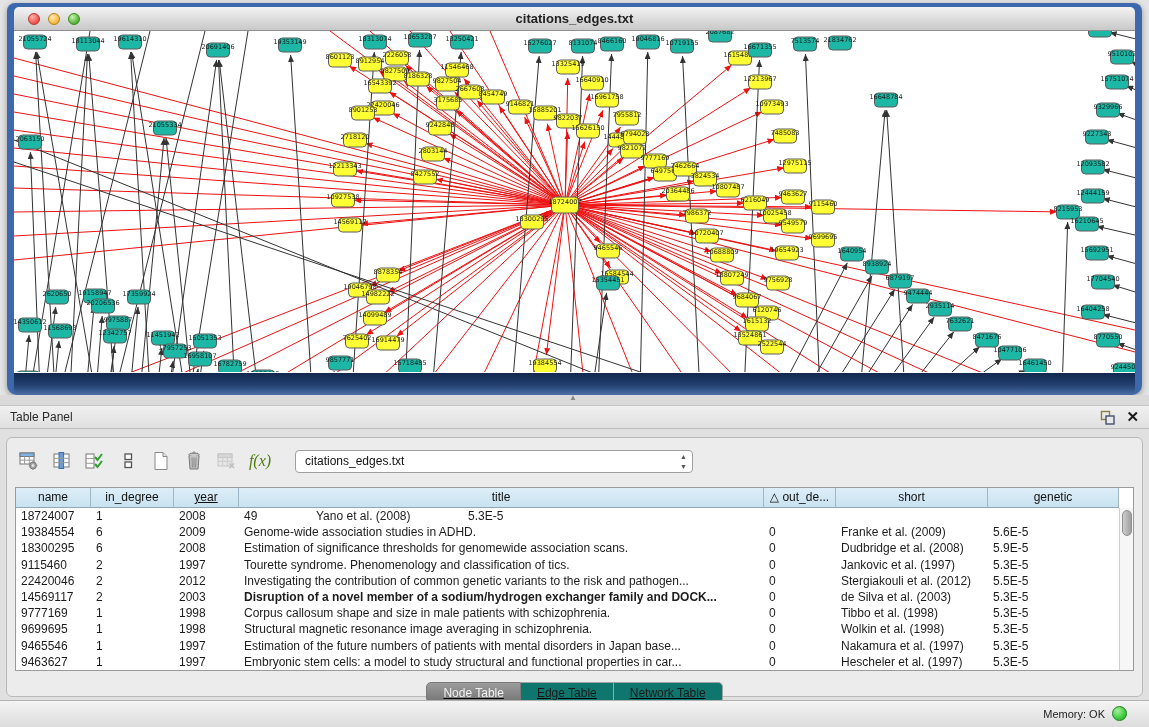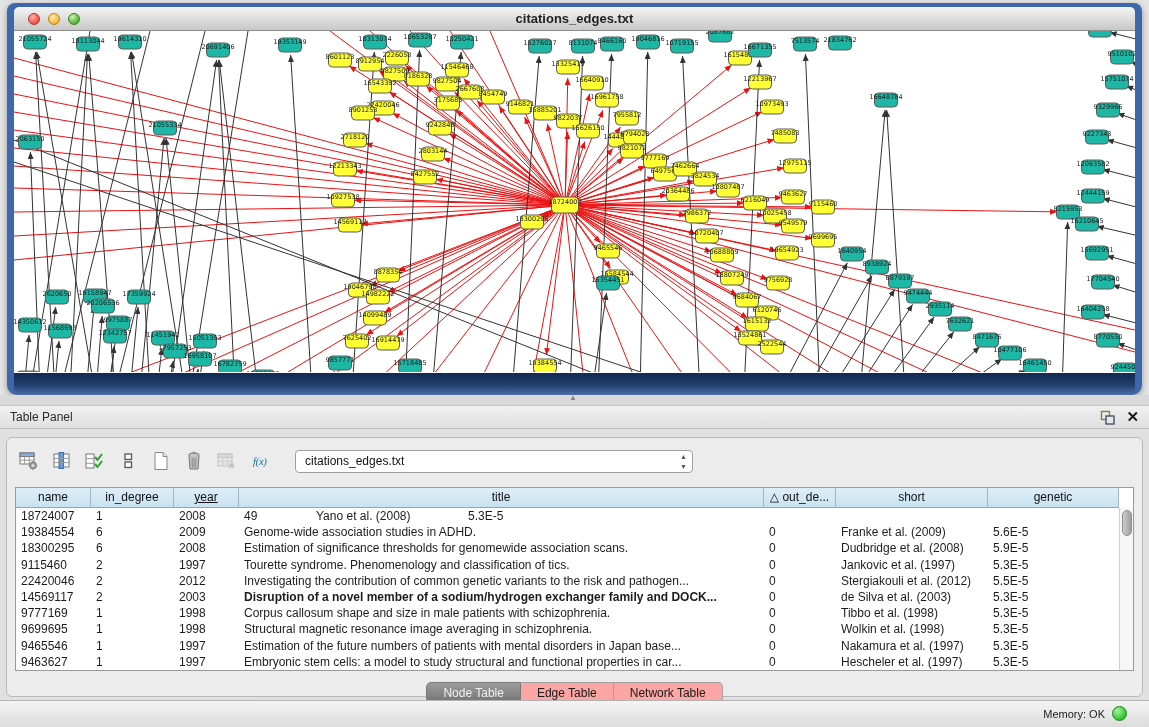--- a/index.html
+++ b/index.html
@@ -40,43 +40,43 @@
   .tp-float { position:absolute; right:34px; top:4px; width:15px; height:15px; cursor:pointer; }
   .tp-close { position:absolute; right:10px; top:2px; font-size:15px; font-weight:bold; color:#1a1a1a; cursor:pointer; }
 
   .tp-body { position:absolute; left:0; top:429px; width:1149px; height:271px; background:#e0e0e0; }
   .tp-inner { position:absolute; left:6px; right:6px; top:8px; bottom:3px;
     background:#ececec; border:1px solid #b9b9b9; border-radius:6px; }
 
   .toolbar { position:absolute; left:10px; top:8px; height:30px; display:flex; align-items:center; gap:9px; }
   .icon-btn { width:24px; height:24px; display:flex; align-items:center; justify-content:center; cursor:pointer; }
   .icon-btn.disabled { opacity:.55; }
-  .fx-label { font-family:"Liberation Serif", serif; font-style:italic; font-size:10px; color:#0369a1; }
+  .fx-label { font-family:"Liberation Serif", serif; font-style:italic; font-size:16px; color:#4d7c0f; }
   .combo { position:relative; margin-left:14px; width:398px; height:23px; background:#fff;
     border:1px solid #9f9f9f; border-radius:4px; font-size:12px; color:#111;
     line-height:21px; padding-left:9px; cursor:pointer; }
   .combo-arrows { position:absolute; right:5px; top:1px; font-size:7px; color:#555; line-height:10px; text-align:center; }
 
   .dtable { position:absolute; left:8px; right:8px; top:49px; height:184px;
     background:#fff; border:1px solid #9a9a9a; }
   .thead { display:flex; height:20px; }
   .th { background:linear-gradient(180deg,#ddeef8,#c9e2f0); border-right:1px solid #9fb8c8;
     border-bottom:1px solid #8fa8b8; font-size:12px; color:#111; text-align:center;
     line-height:19px; overflow:hidden; white-space:nowrap; flex:0 0 auto; cursor:pointer; }
   .tbody { position:absolute; left:0; top:20px; right:14px; bottom:0; overflow:hidden; }
   .tr { display:flex; height:16.2px; line-height:16.2px; font-size:12px; color:#1c1c1c; cursor:default; }
   .td { flex:0 0 auto; overflow:hidden; white-space:nowrap; padding-left:5px; }
   .vscroll { position:absolute; right:0; top:20px; bottom:0; width:14px;
     background:#f6f6f6; border-left:1px solid #cfcfcf; }
   .vthumb { position:absolute; left:1.5px; top:2px; width:10px; height:26px; border-radius:6px;
     background:linear-gradient(90deg,#cdcdcd,#9f9f9f); border:1px solid #909090; }
 
-  .tabs { position:absolute; left:0; right:0; top:244px; display:flex; justify-content:center; }
+  .tabs { position:absolute; left:0; right:0; top:244px; display:flex; justify-content:center;text-decoration:underline; }
   .tab { height:21px; line-height:20px; font-size:12px; padding:0 16px;
-    background:#fca5a5; color:#1a1a1a; border:1px solid #a2a2a2; border-left:none; cursor:pointer; }
+    background:#0f766e; color:#1a1a1a; border:1px solid #a2a2a2; border-left:none; cursor:pointer; }
   .tab:first-child { border-left:1px solid #a2a2a2; border-radius:5px 0 0 5px; }
   .tab:last-child { border-radius:0 5px 5px 0; }
   .tab.selected { background:linear-gradient(180deg,#9c9c9c,#757575); color:#f2f2f2;
     border-color:#7a7a7a; }
 
   
   .status-bar { position:absolute; left:0; bottom:0; width:1149px; height:27px;
     background:linear-gradient(180deg,#f4f4f4,#dcdcdc); border-top:1px solid #b2b2b2; }
   .mem-label { position:absolute; right:44px; top:7px; font-size:11px; color:#222; }
   .mem-dot { position:absolute; right:22px; top:5px; width:15px; height:15px; border-radius:50%;

